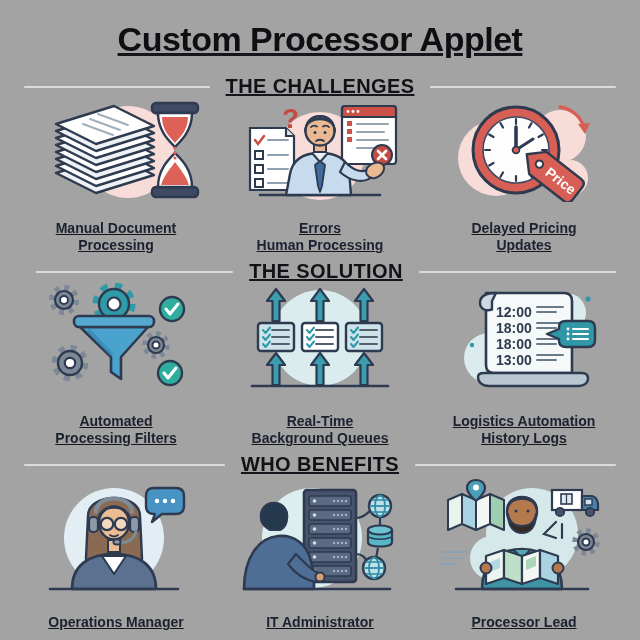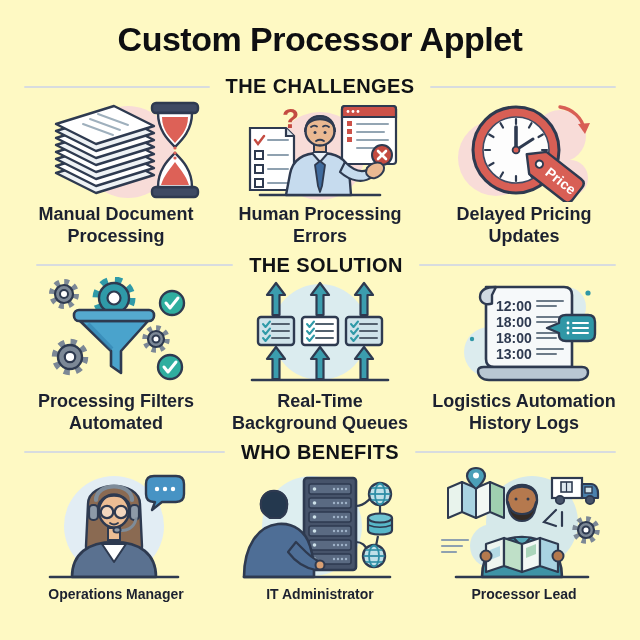--- a/index.html
+++ b/index.html
@@ -1,32 +1,33 @@
 <!DOCTYPE html>
 <html><head>
 <meta charset="utf-8">
 <style>
   html,body{margin:0;padding:0;background:#ffffff;}
   .poster{
     position:relative;width:640px;height:640px;overflow:hidden;
-    background:#fef9c3;color:#14161c;
+    background:#a3a3a3;color:#14161c;
     font-family:"Liberation Sans",sans-serif;
+    text-decoration:underline;
   }
   .title{
     text-align:center;font-size:34px;font-weight:800;letter-spacing:-0.5px;
     padding-top:20px;color:#0e0f12;
   }
   .sec{display:flex;align-items:center;gap:16px;padding:0 24px;}
   .sec .rule{flex:1;height:2px;background:#d8dcdf;border-radius:1px;}
   .sec .h{font-size:20px;font-weight:800;letter-spacing:.4px;color:#101216;white-space:nowrap;}
   .sec1{margin-top:16px;} .sec2{margin-top:6px;padding-left:36px;} .sec3{margin-top:6px;justify-content:flex-end;}
   .row{display:flex;justify-content:space-between;padding:0 16px;}
   .cell{width:200px;display:flex;flex-direction:column;align-items:center;}
   .icon{display:block;}
-  .lbl{margin-top:2px;text-align:center;font-weight:800;font-size:18px;line-height:1.22;color:#1c2130;}
+  .lbl{margin-top:18px;text-align:center;font-weight:800;font-size:14px;line-height:1.22;color:#1c2130;}
   .lbl.big{font-size:14px;}
   .lbl span{display:block;}
   svg text{font-family:"Liberation Sans",sans-serif;}
 </style>
 </head>
 <body>
 
 <div class="poster">
 
   <div class="title">Custom Processor Applet</div>
@@ -123,22 +124,22 @@
         <rect x="84" y="45" width="12" height="9" fill="#eab992" stroke="#2e3a50" stroke-width="2"></rect>
         <circle cx="90" cy="33" r="14.5" fill="#eab992" stroke="#2e3a50" stroke-width="2.4"></circle>
         <path d="M75,34 C74,17 106,17 105,34 C104,23 98,18 90,18 C82,18 76,23 75,34 Z" fill="#3a4660" stroke="#2e3a50" stroke-width="2"></path>
         <path d="M81,29 q3,-2.5 6,-0.5" fill="none" stroke="#2e3a50" stroke-width="1.8" stroke-linecap="round"></path>
         <path d="M93,28.5 q3,-2 6,0.5" fill="none" stroke="#2e3a50" stroke-width="1.8" stroke-linecap="round"></path>
         <circle cx="85" cy="34.5" r="1.5" fill="#2e3a50"></circle>
           <circle cx="95" cy="34.5" r="1.5" fill="#2e3a50"></circle>
         <path d="M86,43 Q90,40.5 94,43" fill="none" stroke="#2e3a50" stroke-width="1.8" stroke-linecap="round"></path>
       </svg>
       <div class="lbl">
+        <span>Errors</span>
         <span>Human Processing</span>
-        <span>Errors</span>
       </div>
     </div>
 
     <div class="cell">
       <svg class="icon" width="180" height="104" viewBox="0 0 180 104">
         <circle cx="62" cy="60" r="38" fill="#f8dcd8"></circle>
         <circle cx="126" cy="38" r="26" fill="#f8dcd8"></circle>
         <circle cx="136" cy="80" r="18" fill="#f8dcd8"></circle>
         <path d="M126,9 C139,11 148,20 150,31" fill="none" stroke="#d85f55" stroke-width="3.4" stroke-linecap="round"></path>
         <polygon points="144,26 151,36 156,25" fill="#d85f55"></polygon>
@@ -210,22 +211,22 @@
         <g>
           <circle cx="146" cy="26" r="12" fill="#2fae9f" stroke="#2e3a50" stroke-width="2.4"></circle>
           <path d="M140,26 l4,5 8,-10" fill="none" stroke="#ffffff" stroke-width="3" stroke-linecap="round" stroke-linejoin="round"></path>
         </g>
         <g>
           <circle cx="144" cy="90" r="12" fill="#2fae9f" stroke="#2e3a50" stroke-width="2.4"></circle>
           <path d="M138,90 l4,5 8,-10" fill="none" stroke="#ffffff" stroke-width="3" stroke-linecap="round" stroke-linejoin="round"></path>
         </g>
       </svg>
       <div class="lbl">
+        <span>Automated</span>
         <span>Processing Filters</span>
-        <span>Automated</span>
       </div>
     </div>
 
     <div class="cell">
       <svg class="icon" width="180" height="112" viewBox="0 0 180 112">
         <circle cx="90" cy="55" r="48" fill="#dbecef"></circle>
         <g fill="#3b9dae" stroke="#2e3a50" stroke-width="2.2" stroke-linejoin="round">
           <path d="M46,6 L55,18 L49.5,18 L49.5,38 L42.5,38 L42.5,18 L37,18 Z"></path>
           <path d="M90,6 L99,18 L93.5,18 L93.5,38 L86.5,38 L86.5,18 L81,18 Z"></path>
           <path d="M134,6 L143,18 L137.5,18 L137.5,38 L130.5,38 L130.5,18 L125,18 Z"></path>

